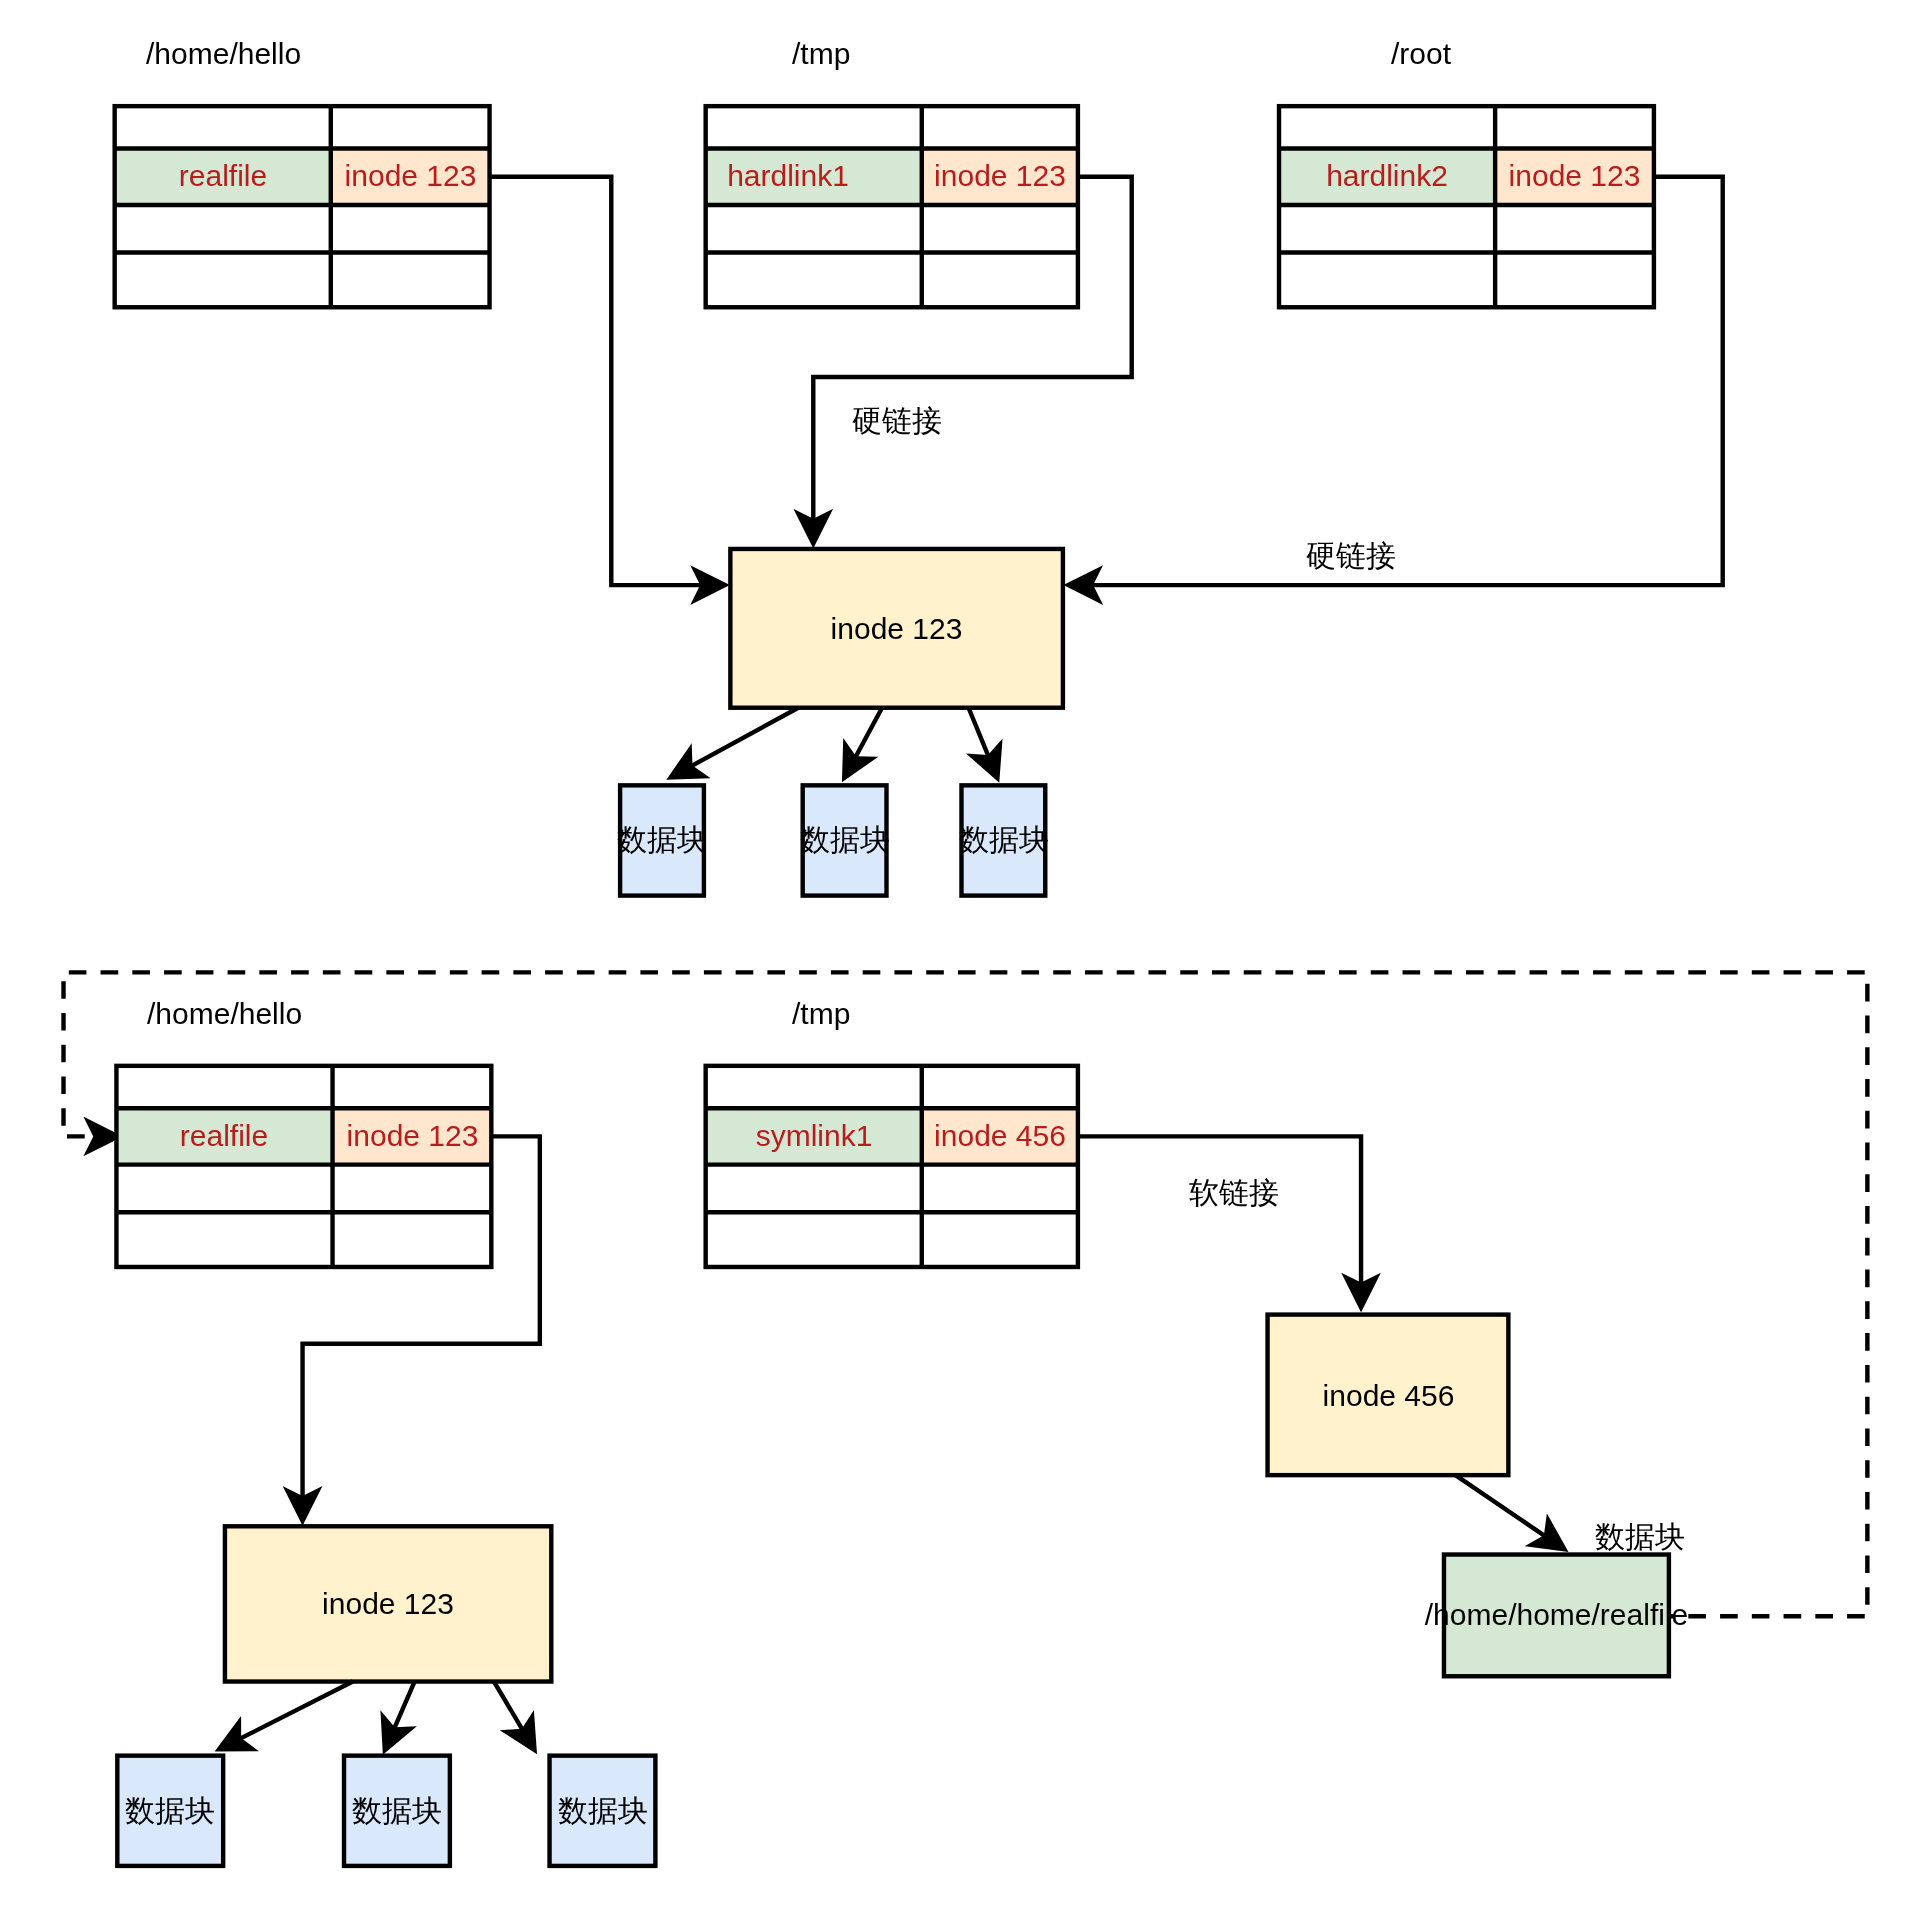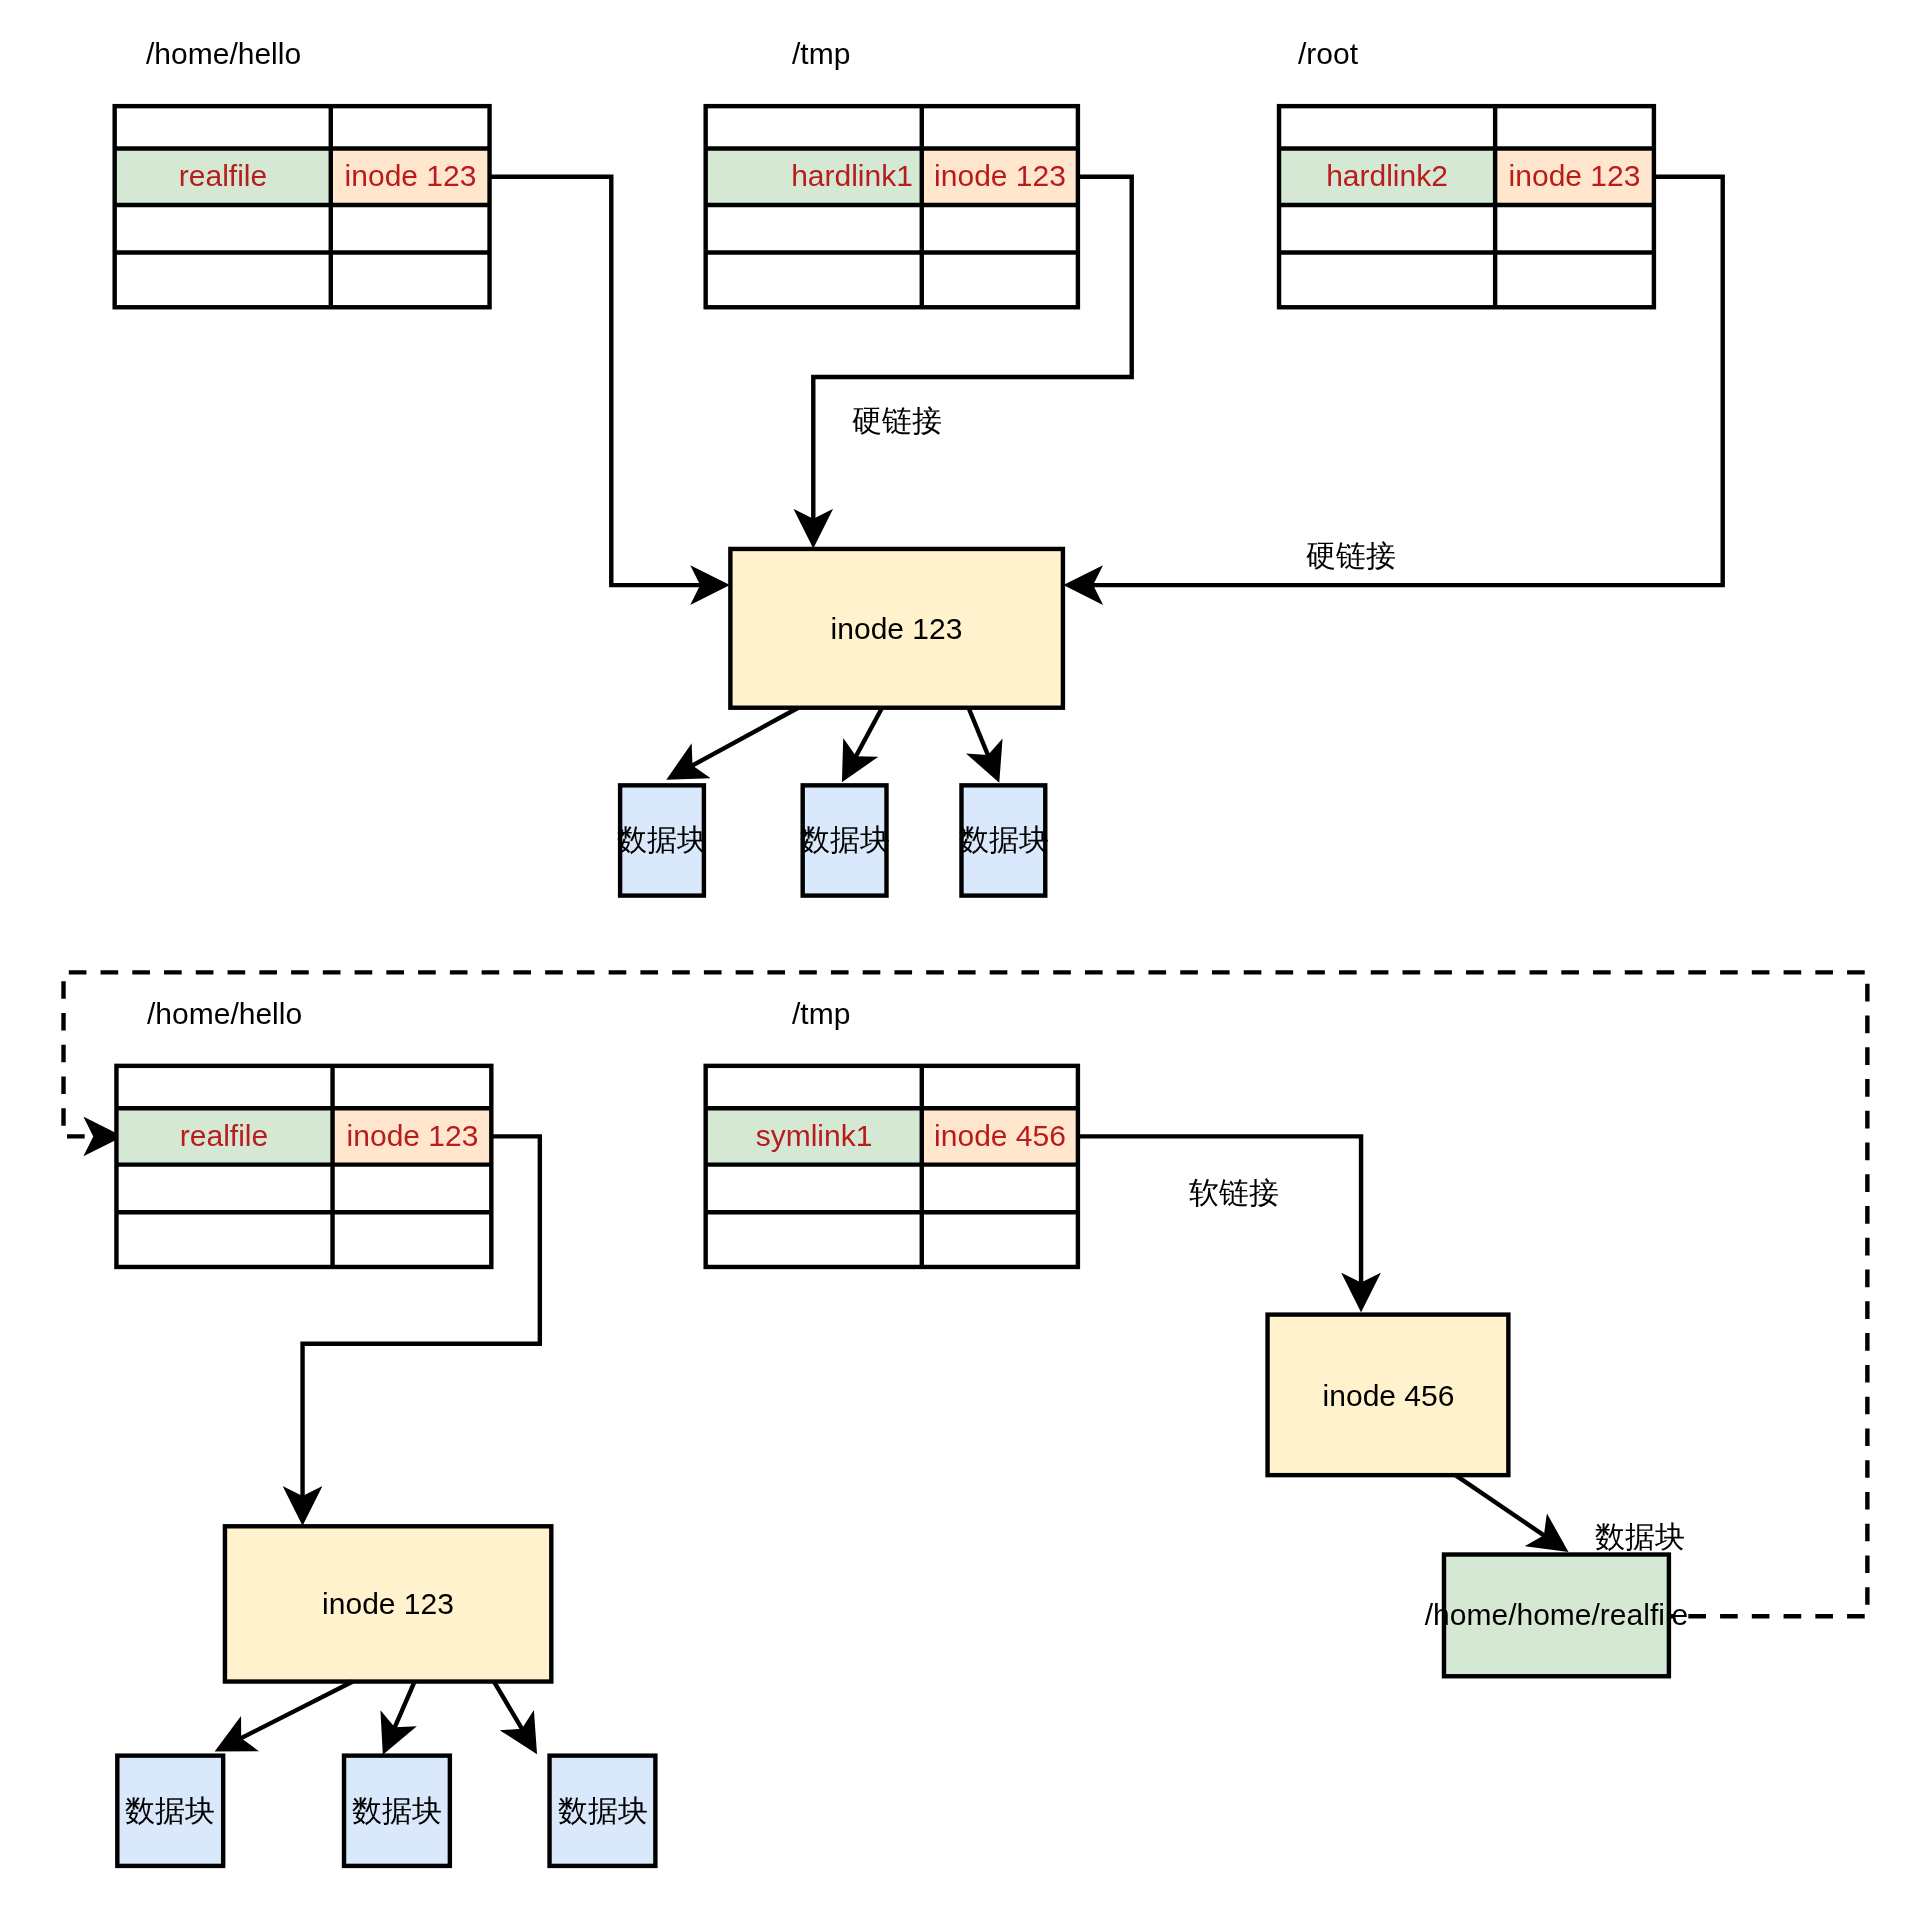--- a/index.html
+++ b/index.html
@@ -112,26 +112,26 @@
       <path d="M560,1906 L605,1982" marker-end="url(#arrow)"></path>
 
       <rect x="133" y="1990" width="120" height="125" fill="#dae8fc"></rect>
       <rect x="390" y="1990" width="120" height="125" fill="#dae8fc"></rect>
       <rect x="623" y="1990" width="120" height="125" fill="#dae8fc"></rect>
     </g>
   </svg>
 
   <div class="cap" style="left:146px;top:37px;">/home/hello</div>
   <div class="cap" style="left:792px;top:37px;">/tmp</div>
-  <div class="cap" style="left:1298px;top:37px;">/root</div>
+  <div class="cap" style="left:1391px;top:37px;">/root</div>
 
   <div class="cellmid" style="left:115px;top:148px;width:216px;height:56px;">realfile</div>
   <div class="cellmid" style="left:331px;top:148px;width:159px;height:56px;">inode 123</div>
 
-  <div class="cellmid" style="left:744px;top:148px;width:216px;height:56px;">hardlink1</div>
+  <div class="cellmid" style="left:680px;top:148px;width:216px;height:56px;">hardlink1</div>
   <div class="cellmid" style="left:922px;top:148px;width:156px;height:56px;">inode 123</div>
 
   <div class="cellmid" style="left:1279px;top:148px;width:216px;height:56px;">hardlink2</div>
   <div class="cellmid" style="left:1495px;top:148px;width:159px;height:56px;">inode 123</div>
 
   <div class="edgelbl" style="left:852px;top:401px;">硬链接</div>
   <div class="edgelbl" style="left:1306px;top:536px;">硬链接</div>
 
   <div class="boxtext" style="left:730px;top:549px;width:333px;height:159px;">inode 123</div>
 

